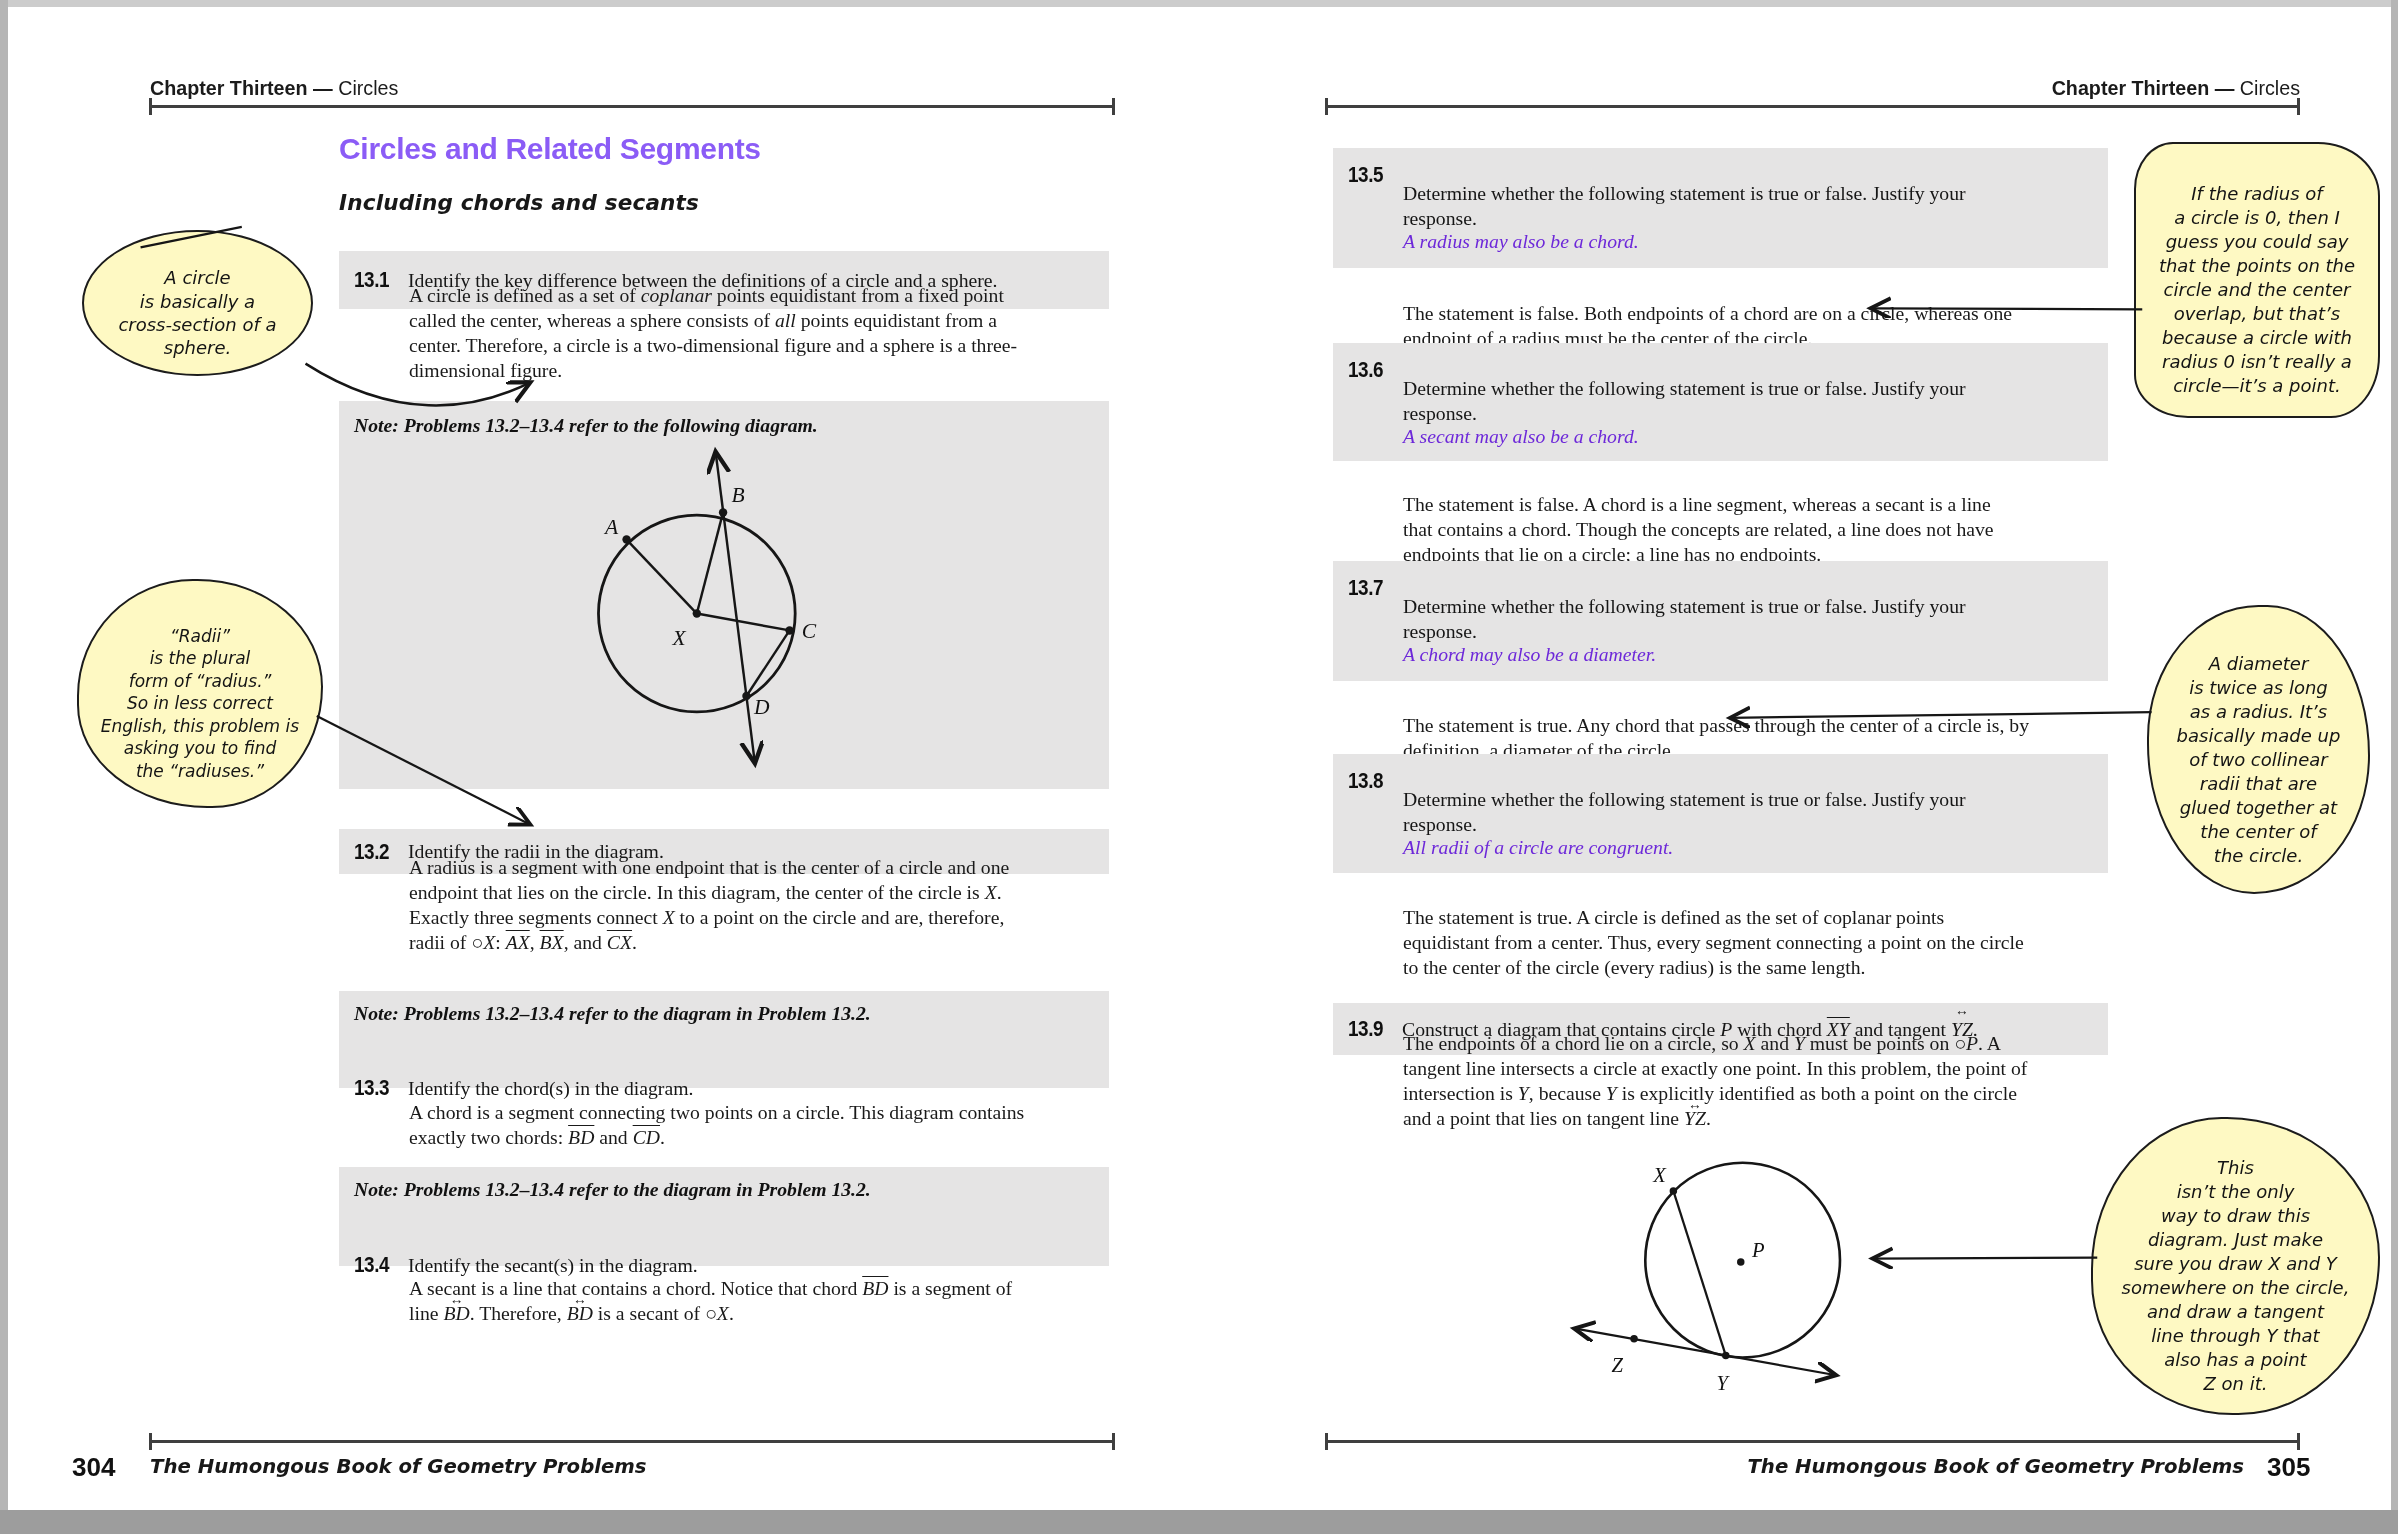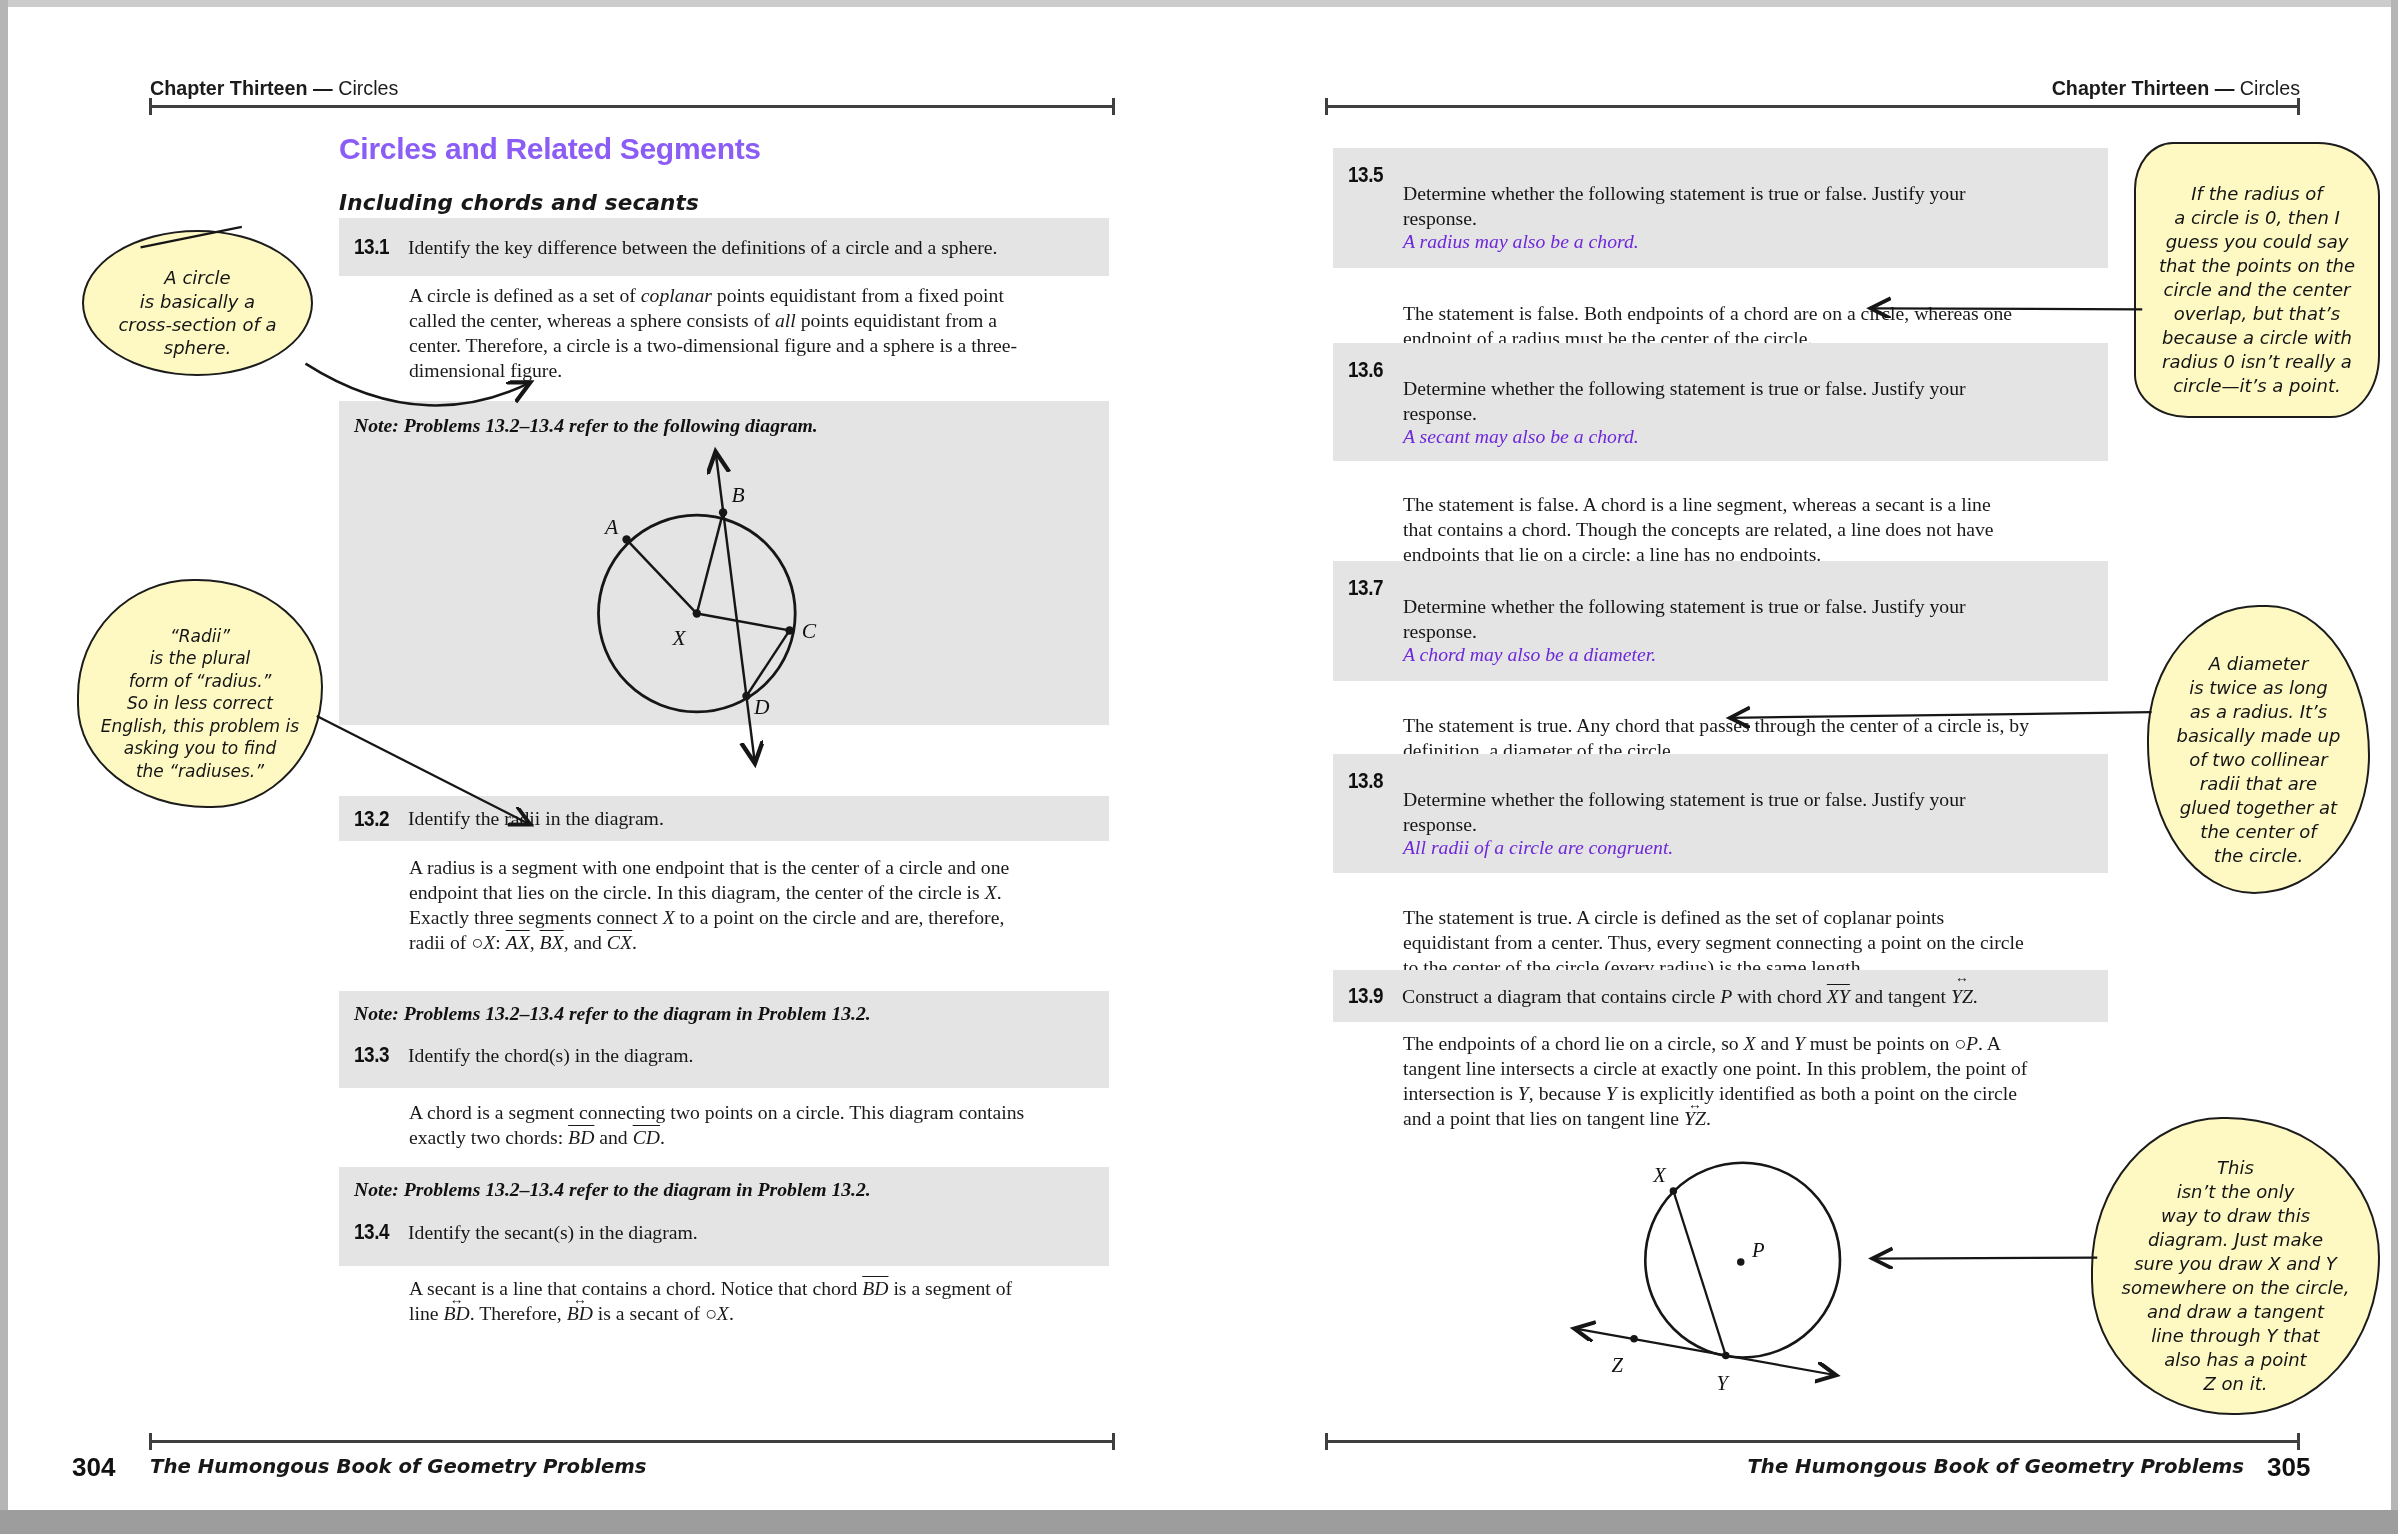--- a/index.html
+++ b/index.html
@@ -11,21 +11,21 @@
   .tick{position:absolute;width:2.8px;height:17px;background:#3f3f3f;}
   .hdr{position:absolute;font-family:"Liberation Sans",sans-serif;font-size:19.7px;color:#1b1b1b;white-space:nowrap;}
   .hdr .b{font-weight:700;}
   .title{position:absolute;font-family:"Liberation Sans",sans-serif;font-weight:700;font-size:30px;letter-spacing:-0.3px;color:#8b5cf6;}
   .hand{font-family:"DejaVu Sans",sans-serif;font-style:italic;color:#181818;}
   .subtitle{position:absolute;font-size:21.5px;font-weight:600;letter-spacing:0.2px;margin-top:8px;}
   .gbox{position:absolute;background:#e5e4e4;}
   .pnum{font-family:"Liberation Sans",sans-serif;font-weight:700;font-size:22.5px;letter-spacing:-0.5px;
         display:inline-block;transform:scaleX(.84);transform-origin:left center;color:#101010;}
   .ptext{font-size:19.7px;color:#161616;}
-  .flexrow{display:flex;align-items:center;}
+  .flexrow{display:flex;align-items:center;margin-top:33px;}
   .flexrow .pnum{margin-left:15px;width:54px;flex-shrink:0;}
   .ans{position:absolute;font-size:19.7px;line-height:25px;color:#1a1a1a;}
   .lines{white-space:pre-line;margin-top:20px;}
   .note{font-style:italic;font-weight:700;font-size:19.7px;color:#111;}
   .stmt{font-style:italic;font-size:19.7px;color:#6d28d9;}
   .it{font-style:italic;}
   .seg{font-style:italic;text-decoration:overline;text-decoration-thickness:1.4px;}
   .lin{font-style:italic;display:inline-block;position:relative;}
   .lin::after{content:"↔";position:absolute;left:50%;top:-1.02em;transform:translateX(-50%);
               font-size:.7em;font-style:normal;}
@@ -55,21 +55,21 @@
 
   <div class="title" style="left:339px;top:132px">Circles and Related Segments</div>
   <div class="subtitle hand" style="left:339px;top:182px">Including chords and secants</div>
 
   <div class="gbox flexrow" style="left:339px;top:218px;width:770px;height:58px">
     <span class="pnum">13.1</span>
     <span class="ptext">Identify the key difference between the definitions of a circle and a sphere.</span>
   </div>
   <div class="ans" style="left:409px;top:283px;width:750px"><span>A circle is defined as a set of </span><span class="it">coplanar</span><span> points equidistant from a fixed point</span><br><span>called the center, whereas a sphere consists of </span><span class="it">all</span><span> points equidistant from a</span><br><span>center. Therefore, a circle is a two-dimensional figure and a sphere is a three-</span><br><span>dimensional figure.</span></div>
 
-  <div class="gbox" style="left:339px;top:401px;width:770px;height:324px">
+  <div class="gbox" style="left:339px;top:401px;width:770px;height:388px">
     <div class="note" style="position:absolute;left:15px;top:13px">Note: Problems 13.2–13.4 refer to the following diagram.</div>
   </div>
   <svg class="abs fig" style="left:339px;top:440px" width="770" height="349" viewBox="0 0 822 372">
     <defs>
       <marker id="ah1" markerWidth="12" markerHeight="12" refX="9" refY="4.5" orient="auto-start-reverse">
         <path d="M0,0 L9,4.5 L0,9" fill="none" stroke="#161616" stroke-width="1.8"></path>
       </marker>
     </defs>
     <circle cx="382" cy="185" r="105" fill="none" stroke="#161616" stroke-width="3"></circle>
     <line x1="382" y1="185" x2="307" y2="106" stroke="#161616" stroke-width="2.6"></line>

